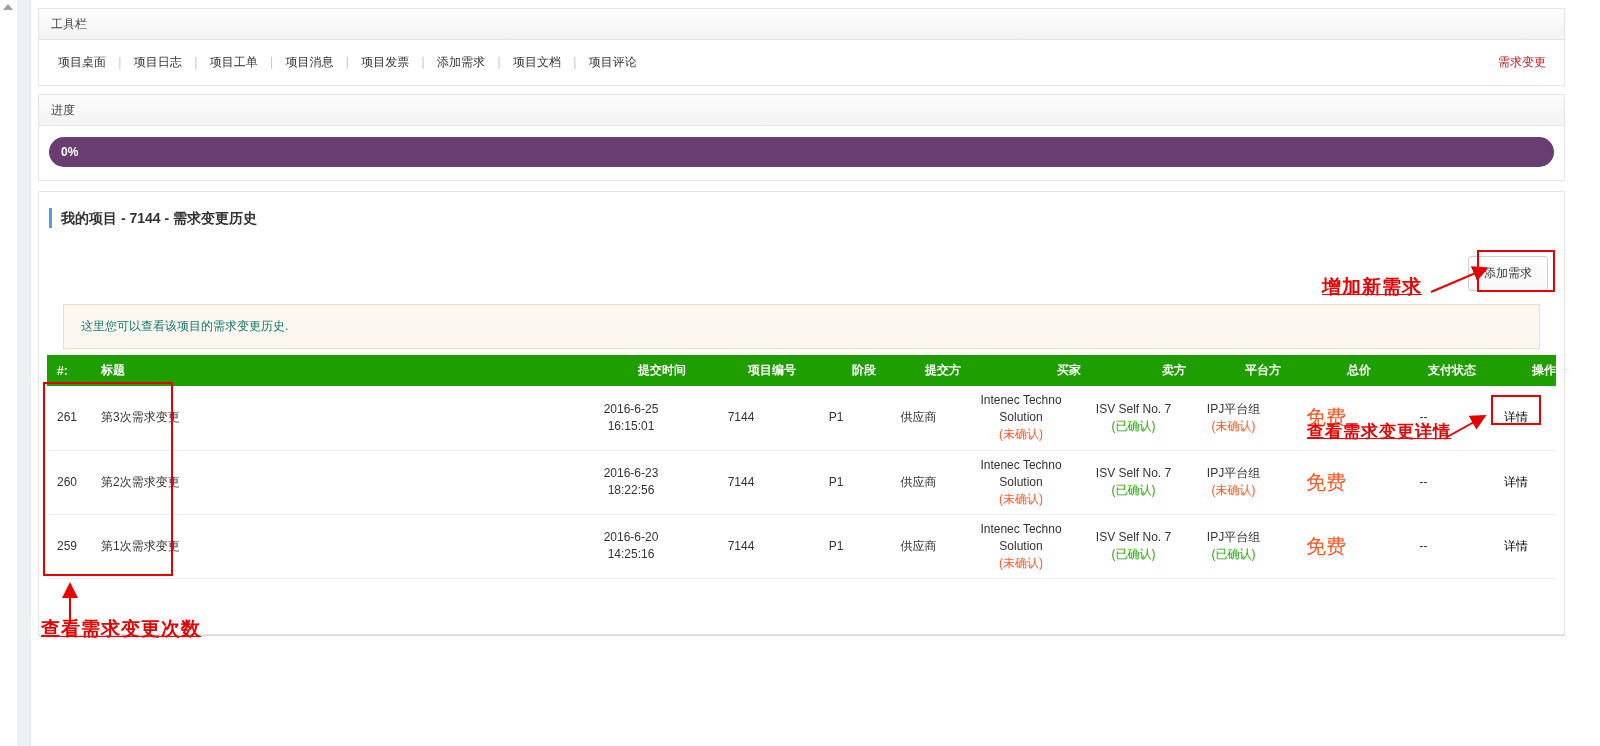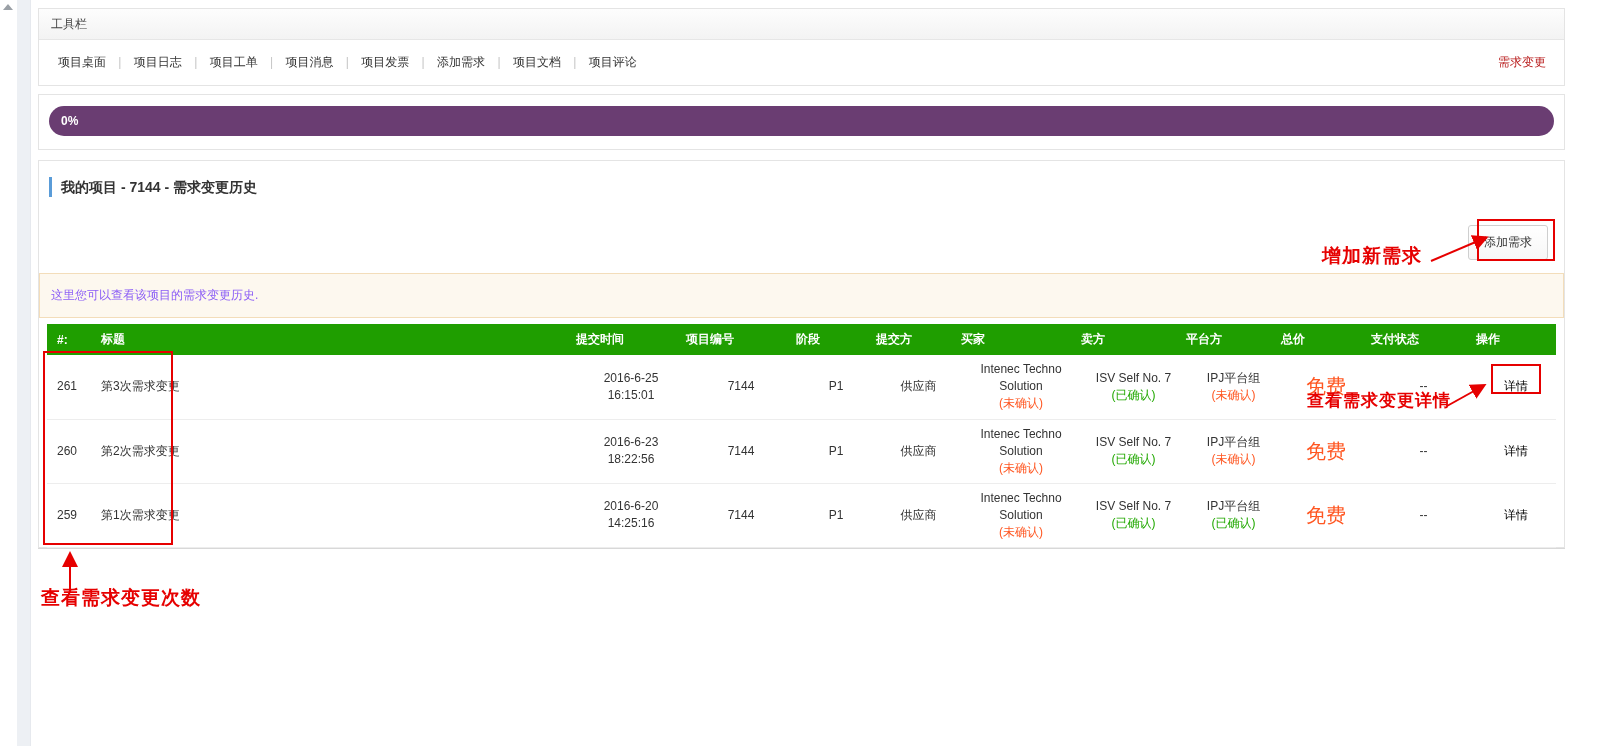--- a/index.html
+++ b/index.html
@@ -29,44 +29,44 @@
   .tb-right { float:right; margin-right:8px; color:#b91c1c; cursor:pointer; }
 
   
   .progress-panel { margin-bottom:10px; }
   .progress-body { padding:11px 10px 13px; }
   .progress-bar { height:30px; width:100%; background:var(--progress_purple);
     border-radius:15px; color:#fff; font-weight:bold; line-height:30px;
     padding-left:12px; font-size:12px; }
 
   
-  .main-panel { position:relative; height:388px; box-shadow:0 1px 0 #d8d8d8; }
+  .main-panel { position:relative; height:444px; box-shadow:0 1px 0 #d8d8d8; }
   .main-title { margin:16px 0 0 10px; font-size:14px; font-weight:bold; color:#333;
     border-left:3px solid var(--title_accent_blue); padding-left:9px; line-height:20px; }
   .add-btn { position:absolute; top:64px; right:16px; padding:8px 15px;
     font-size:12px; color:#333; background:linear-gradient(#ffffff,#f7f7f7);
     border:1px solid #cfcfcf; border-radius:3px; cursor:pointer; }
-  .notice { margin:76px 0 0; background:var(--notice_bg);
-    border:1px solid var(--notice_border); color:#8b5cf6; font-size:12px;
-    padding:13px 11px; }
+  .notice { margin:76px 24px 0; background:var(--notice_bg);
+    border:1px solid var(--notice_border); color:#0f766e; font-size:12px;
+    padding:13px 17px; }
 
   table { margin:6px 8px 0; width:calc(100% - 16px); border-collapse:collapse;
     table-layout:fixed; }
   thead th { background:var(--header_green); color:#fff; font-weight:bold;
-    font-size:12px; height:31px; text-align:left; }
+    font-size:12px; height:31px; text-align:right; }
   th.al, td.al { text-align:left; padding-left:10px; }
   tbody td { height:64px; font-size:12px; color:#333; text-align:center;
     vertical-align:middle; border-bottom:1px solid #ededed; line-height:17px; }
   .st-red { color:var(--alert_orange); }
   .st-green { color:var(--confirm_green); }
   td.price { color:var(--alert_orange); font-size:20px; }
   .detail-link { color:#000000; cursor:pointer; }
 
   
-  .ann { position:absolute; color:var(--annotation_red); font-weight:bold; }
+  .ann { position:absolute; color:var(--annotation_red); font-weight:bold;text-decoration:underline; }
   .ann-box { position:absolute; border:2px solid var(--annotation_red); }
   .ann-text-lg { font-size:19px; letter-spacing:1px; }
   .ann-text-md { font-size:17px; letter-spacing:1px; }
   svg.arrow { position:absolute; overflow:visible; }
 </style>
 </head>
 <body>
 
 <div class="side-toggle"></div>
 <div class="left-strip"></div>
@@ -89,20 +89,21 @@
       <span class="tb-link">添加需求</span>
       <span class="tb-sep">|</span>
       <span class="tb-link">项目文档</span>
       <span class="tb-sep">|</span>
       <span class="tb-link">项目评论</span>
       <span class="tb-right">需求变更</span>
     </div>
   </div>
 
   <div class="panel progress-panel">
+    <div class="panel-header">进度</div>
     <div class="progress-body">
       <div class="progress-bar" style="width: 100%;">0%</div>
     </div>
   </div>
 
   <div class="panel main-panel">
     <div class="main-title">我的项目 - 7144 - 需求变更历史</div>
     <button class="add-btn">添加需求</button>
     <div class="notice">这里您可以查看该项目的需求变更历史.</div>
 

